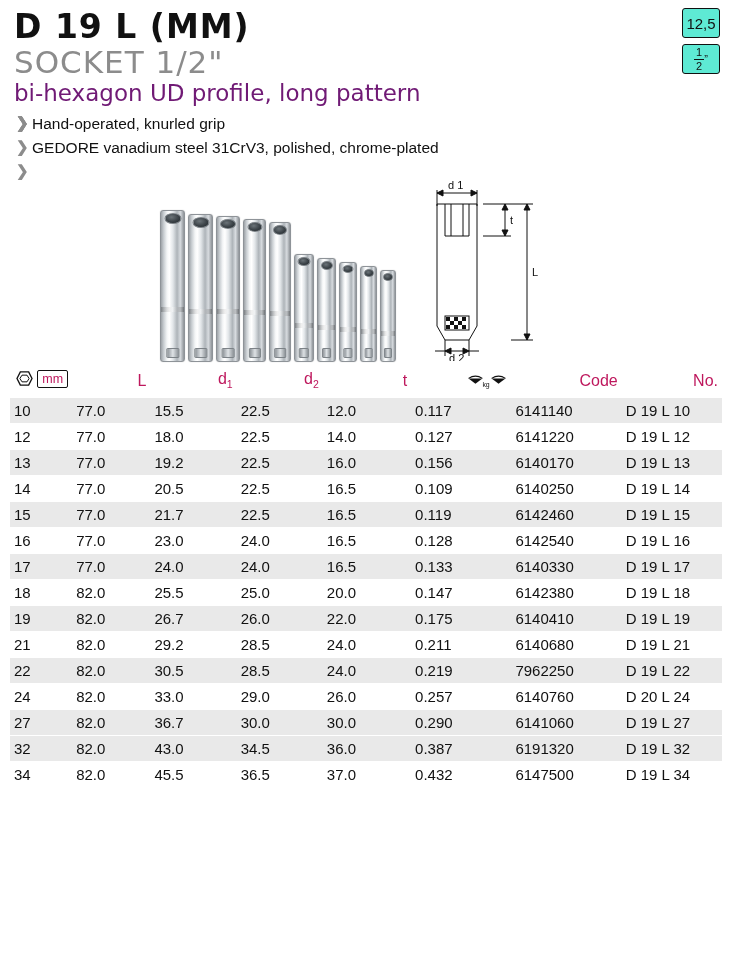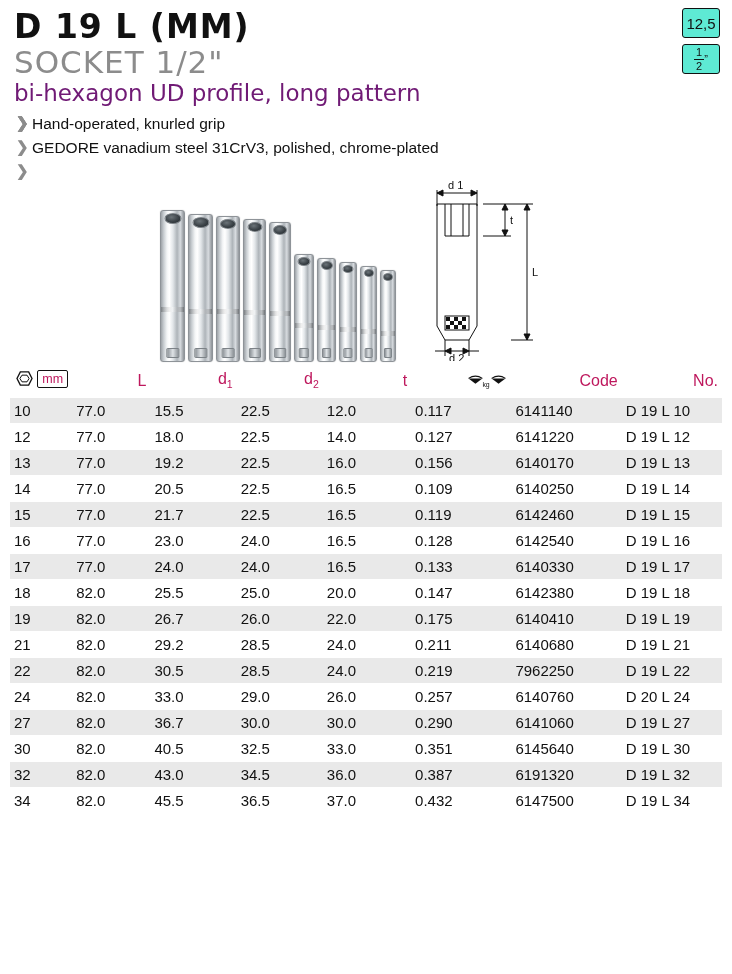--- a/index.html
+++ b/index.html
@@ -512,30 +512,20 @@
         <tr class="alt">
           <td>27</td>
           <td>82.0</td>
           <td>36.7</td>
           <td>30.0</td>
           <td>30.0</td>
           <td>0.290</td>
           <td>6141060</td>
           <td>D 19 L 27</td>
         </tr>
-        <tr>
-          <td>30</td>
-          <td>82.0</td>
-          <td>40.5</td>
-          <td>32.5</td>
-          <td>33.0</td>
-          <td>0.351</td>
-          <td>6145640</td>
-          <td>D 19 L 30</td>
-        </tr>
         <tr class="alt">
           <td>32</td>
           <td>82.0</td>
           <td>43.0</td>
           <td>34.5</td>
           <td>36.0</td>
           <td>0.387</td>
           <td>6191320</td>
           <td>D 19 L 32</td>
         </tr>

